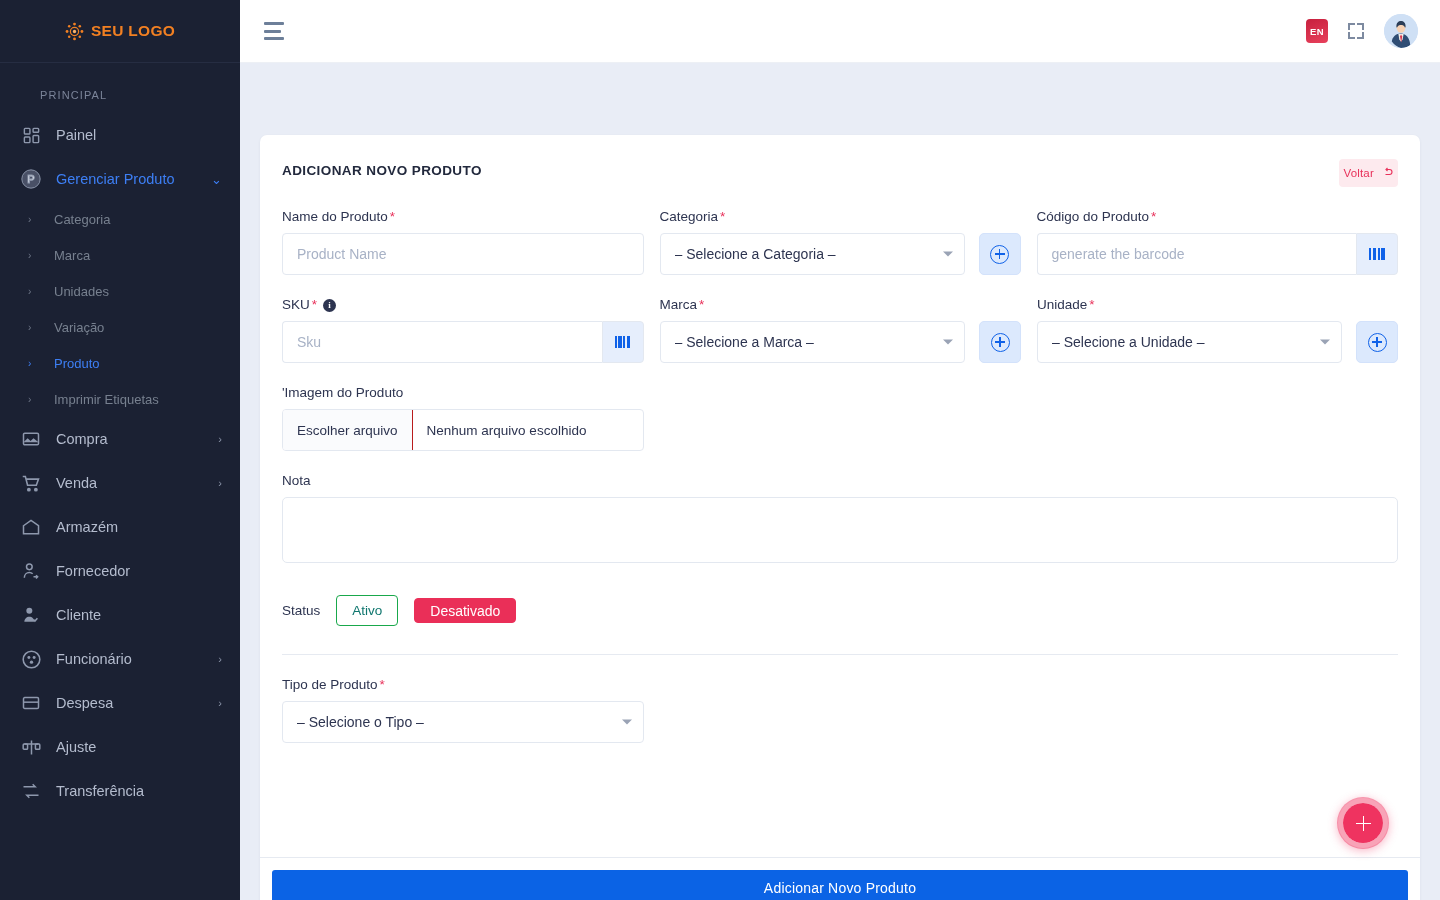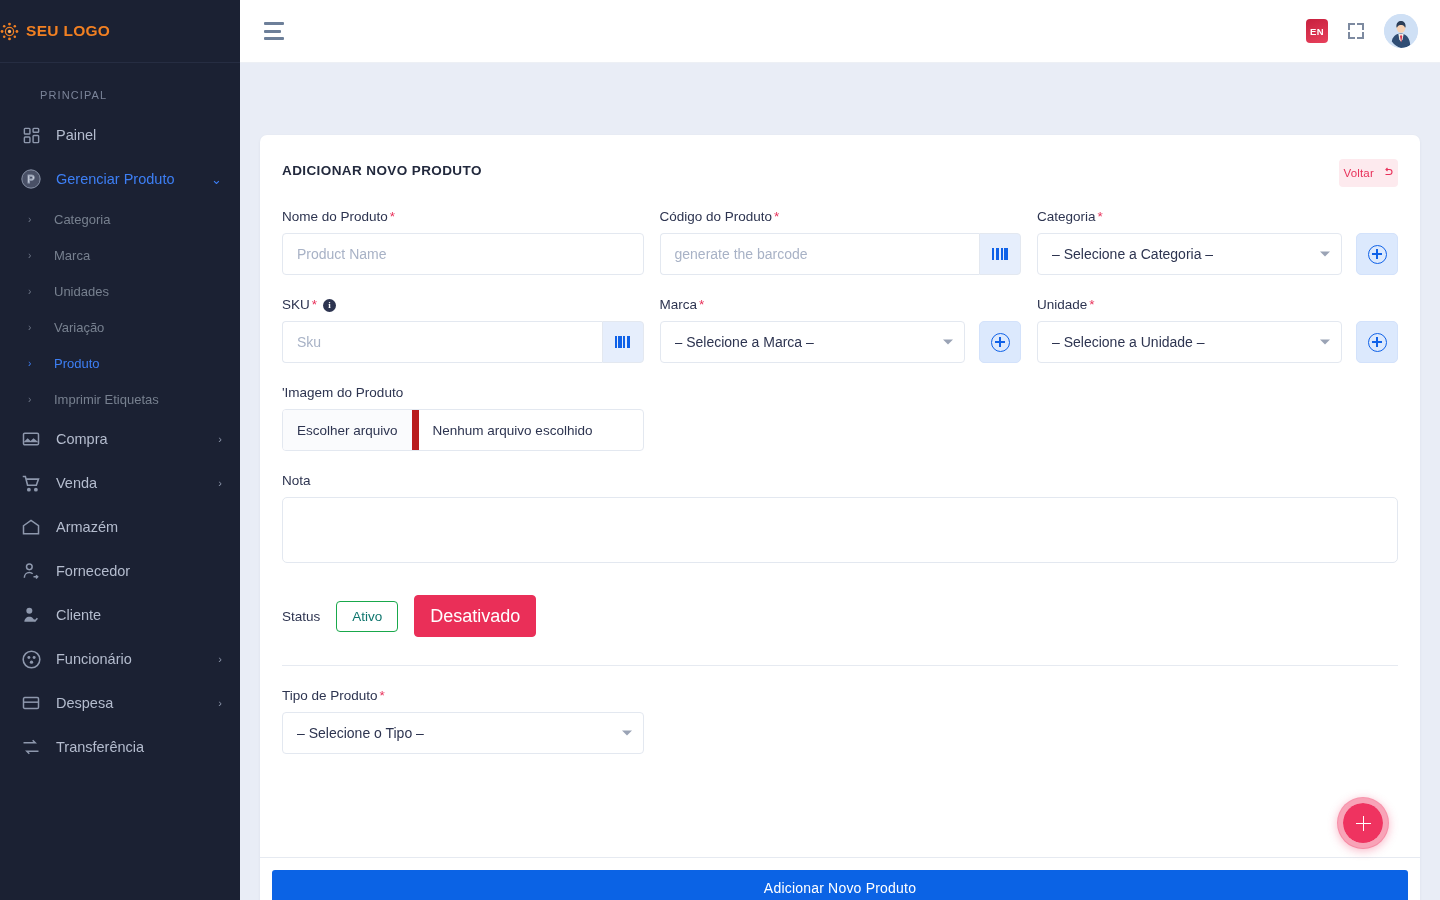--- a/index.html
+++ b/index.html
@@ -14,21 +14,21 @@
   
   .sidebar {
     width: 240px; height: 900px;
     background: #1b2133;
     flex: 0 0 240px;
     overflow: hidden;
     position: relative;
   }
   .logo-wrap {
     height: 63px;
-    display: flex; align-items: center; 
+    display: flex; align-items: center; justify-content: center;
     border-bottom: 1px solid #262d42;
     gap: 7px;
   }
   .logo-mark {
     width: 19px; height: 19px; position: relative; flex: 0 0 19px;
   }
   .logo-text {
     color: #f28022; font-size: 15.5px; font-weight: bold; letter-spacing: .3px;
   }
   .nav-section-title {
@@ -186,43 +186,43 @@
   .plus-circ:before { left: 50%; top: 3.5px; bottom: 3.5px; width: 1.6px; margin-left: -.8px; }
   .plus-circ:after { top: 50%; left: 3.5px; right: 3.5px; height: 1.6px; margin-top: -.8px; }
 
   .file-box {
     display: flex; align-items: center;
     height: 42px; border: 1px solid #e3e8f0; border-radius: 4px;
     overflow: hidden; background: #fff; width: 100%;
   }
   .file-btn {
     height: 100%; display: flex; align-items: center; padding: 0 14px;
-    background: #fafbfd; border-right: 7px solid #b91c1c;
+    background: #fafbfd; border-right: 1px solid #b91c1c;
     font-size: 13.5px; color: #2d3450; cursor: pointer; white-space: nowrap;
   }
   .file-name { padding: 0 14px; font-size: 13.5px; color: #2d3450; white-space: nowrap; }
 
   .nota-area {
     width: 100%; height: 66px; resize: none;
     border: 1px solid #e3e8f0; border-radius: 5px;
     padding: 10px 14px; font-size: 14px; font-family: inherit;
     color: #2d3450; outline: none;
   }
 
   .status-row { display: flex; align-items: center; gap: 16px; margin-top: 28px; }
   .status-label { font-size: 13.5px; color: #2d3450; text-align: center; }
   .btn-ativo {
     background: #fff; border: 1px solid #19a84b; color: #0f766e;
     border-radius: 4px; height: 31px; padding: 0 15px;
     font-size: 13.5px; font-family: inherit; cursor: pointer;
   }
   .btn-desativado {
     background: #ea2f58; border: 1px solid #ea2f58; color: #fff;
-    border-radius: 4px; height: 42px; padding: 0 15px;
-    font-size: 18px; font-family: inherit; cursor: pointer;
+    border-radius: 4px; height: 25px; padding: 0 15px;
+    font-size: 14px; font-family: inherit; cursor: pointer;
   }
 
   .hr { height: 1px; background: #e6eaf1; margin: 28px 0 0 0; }
 
   .submit-wrap { position: absolute; left: 12px; right: 12px; bottom: 12px; }
   .btn-submit {
     width: 100%; height: 36px;
     background: #0b63e5; color: #fff; border: none; border-radius: 3px;
     font-size: 14px; font-family: inherit; cursor: pointer; letter-spacing: .2px;
   }
@@ -386,20 +386,30 @@
     <span class="ni-icon">
       <svg width="20" height="20" viewBox="0 0 24 24" fill="none" stroke="#8e98ad" stroke-width="1.8">
         <rect x="3" y="5.5" width="18" height="13" rx="1.5"></rect>
           <path d="M3 11h18"></path>
       </svg>
     </span>
     <span class="ni-label">Despesa</span>
     <span class="chev">›</span>
   </div>
 
+  <div class="nav-item">
+    <span class="ni-icon">
+      <svg width="21" height="21" viewBox="0 0 24 24" fill="none" stroke="#8e98ad" stroke-width="1.7">
+        <path d="M12 4v16M4 8h16"></path>
+        <rect x="2.5" y="8" width="5" height="6" rx="1"></rect>
+          <rect x="16.5" y="8" width="5" height="6" rx="1"></rect>
+      </svg>
+    </span>
+    <span class="ni-label">Ajuste</span>
+  </div>
 
   <div class="nav-item">
     <span class="ni-icon">
       <svg width="20" height="20" viewBox="0 0 24 24" fill="none" stroke="#8e98ad" stroke-width="1.8">
         <path d="M3 7h14l-3-3M21 17H7l3 3"></path>
       </svg>
     </span>
     <span class="ni-label">Transferência</span>
   </div>
 </aside>
@@ -445,55 +455,55 @@
               <path d="M9 7H15a5 5 0 0 1 0 10H7"></path>
                 <path d="M11 4 8 7l3 3"></path>
             </svg>
           </span>
         </button>
       </div>
 
       <div class="row">
         <div class="col">
           <label class="fl">
-            <span>Nome do Produto</span><span class="req">*</span>
+            <span>Name do Produto</span><span class="req">*</span>
           </label>
           <input class="inp" type="text" placeholder="Product Name" style="">
+        </div>
+
+        <div class="col third">
+          <label class="fl">
+            <span>Categoria</span><span class="req">*</span>
+          </label>
+          <div class="with-add">
+            <div class="select-wrap">
+              <select class="sel">
+                <option>– Selecione a Categoria –</option>
+              </select>
+              <span class="caret"></span>
+            </div>
+            <div class="add-btn">
+              <span class="plus-circ"></span>
+            </div>
+          </div>
         </div>
 
         <div class="col">
           <label class="fl">
             <span>Código do Produto</span><span class="req">*</span>
           </label>
           <div class="input-group">
             <input class="inp" type="text" placeholder="generate the barcode" style="">
             <div class="bc-addon">
               <span class="barcode">
                   <i></i>
                   <i class="w"></i>
                   <i></i>
                   <i class="w"></i>
                 </span>
-            </div>
-          </div>
-        </div>
-
-        <div class="col third">
-          <label class="fl">
-            <span>Categoria</span><span class="req">*</span>
-          </label>
-          <div class="with-add">
-            <div class="select-wrap">
-              <select class="sel">
-                <option>– Selecione a Categoria –</option>
-              </select>
-              <span class="caret"></span>
-            </div>
-            <div class="add-btn">
-              <span class="plus-circ"></span>
             </div>
           </div>
         </div>
       </div>
 
       <div class="row">
         <div class="col">
           <label class="fl">
             <span>SKU</span><span class="req">*</span><span class="info-dot">i</span>
           </label>

